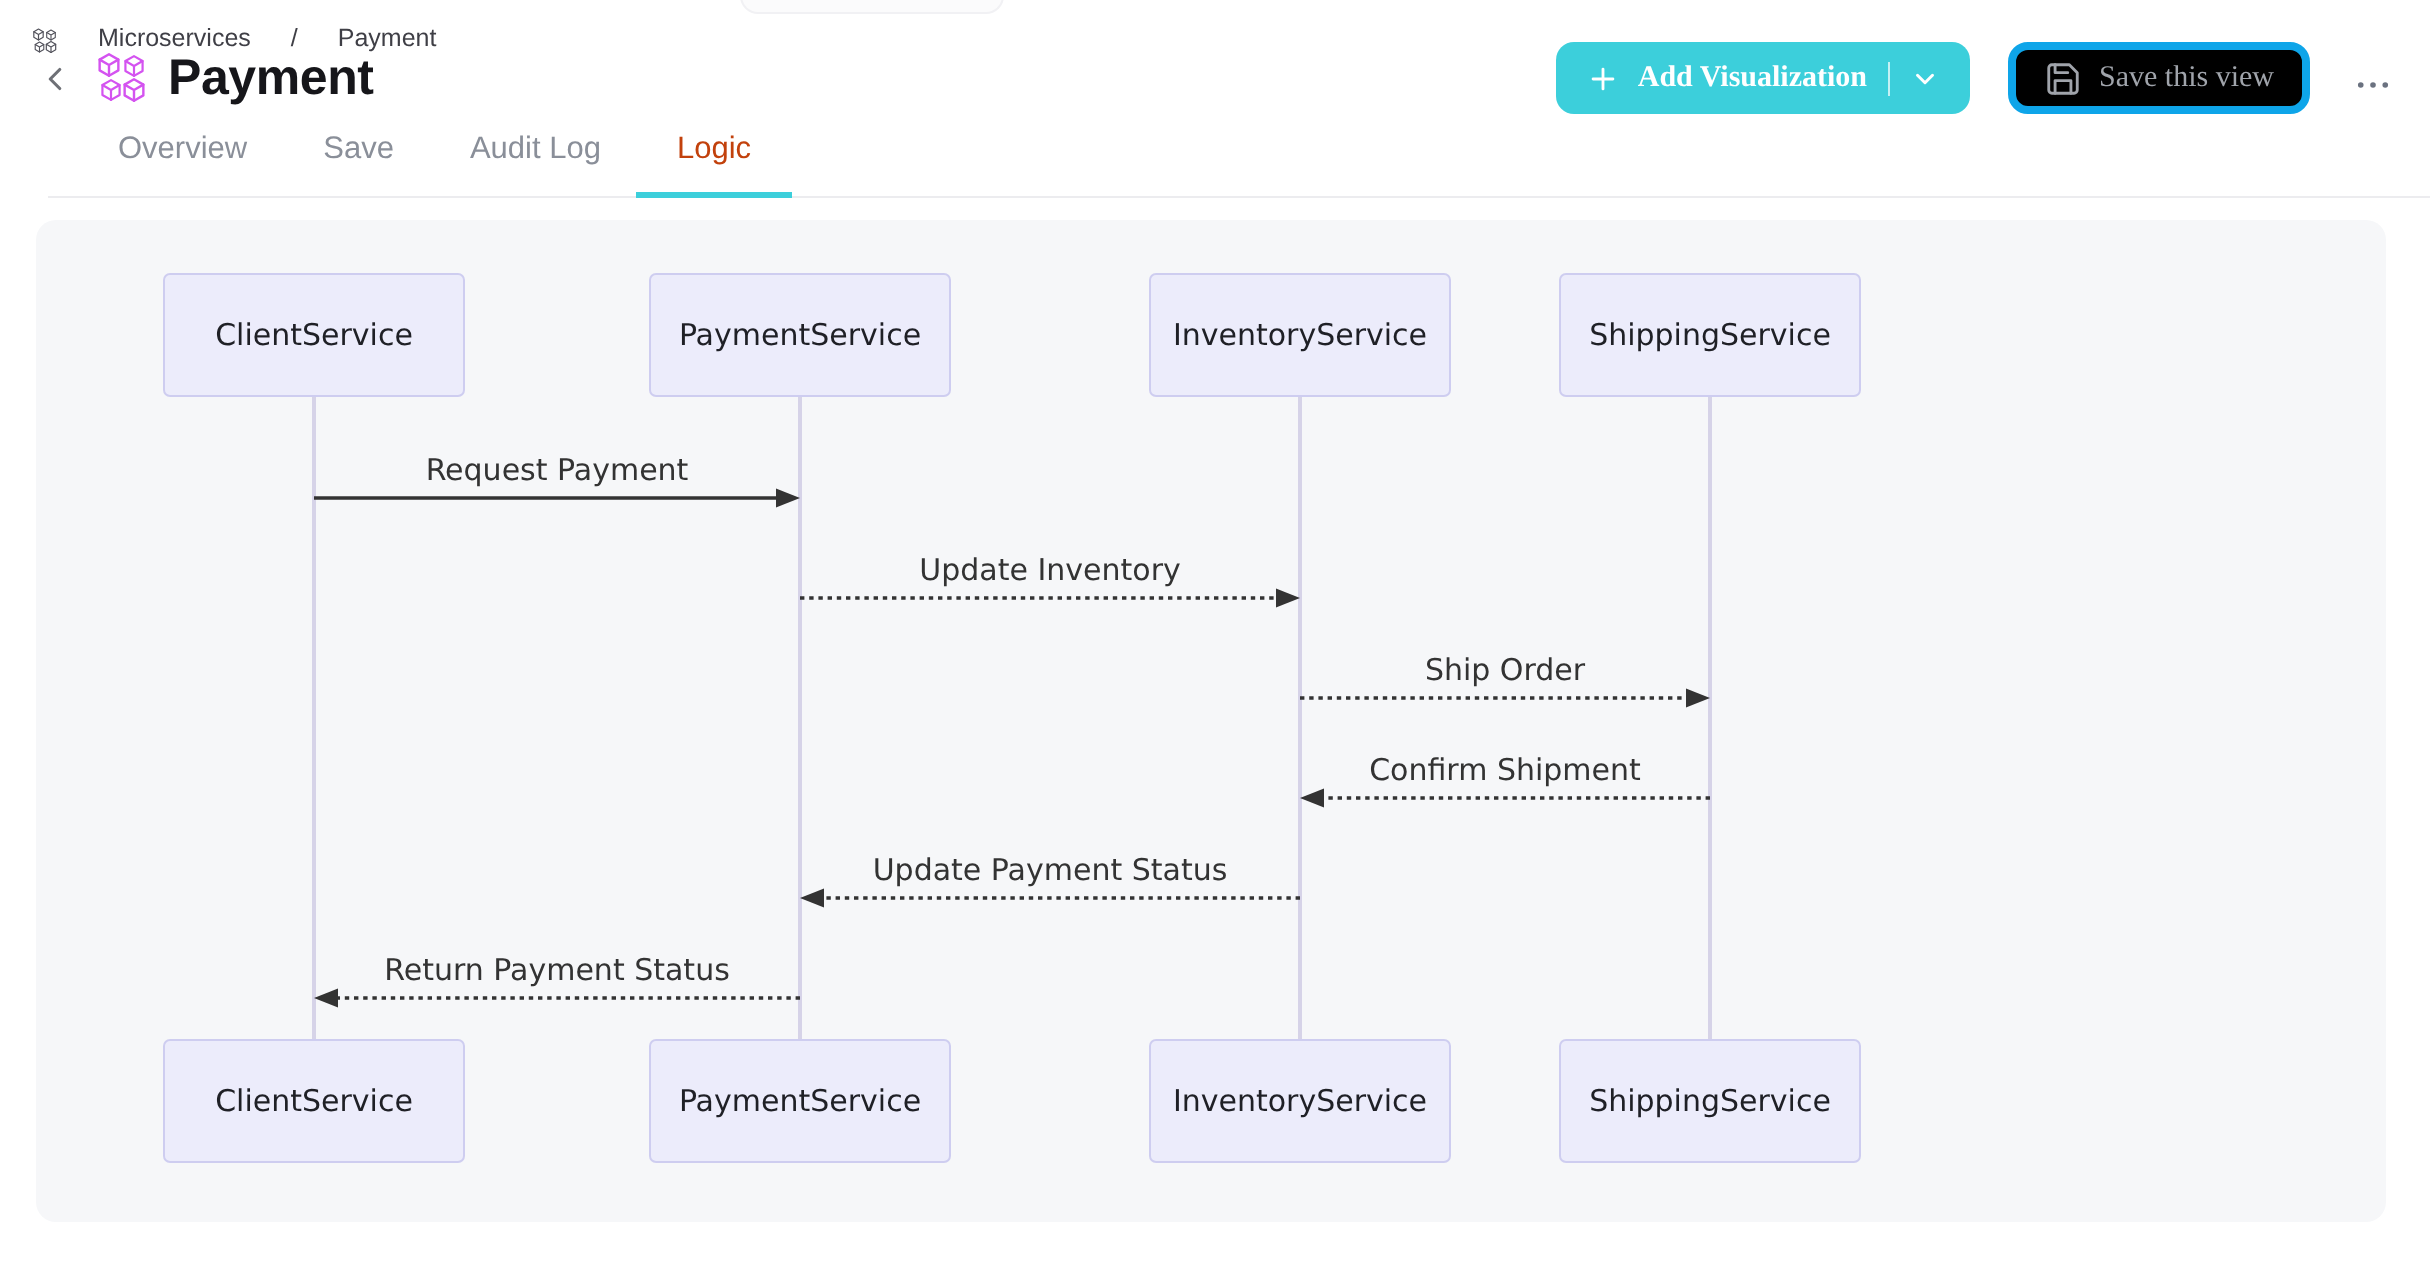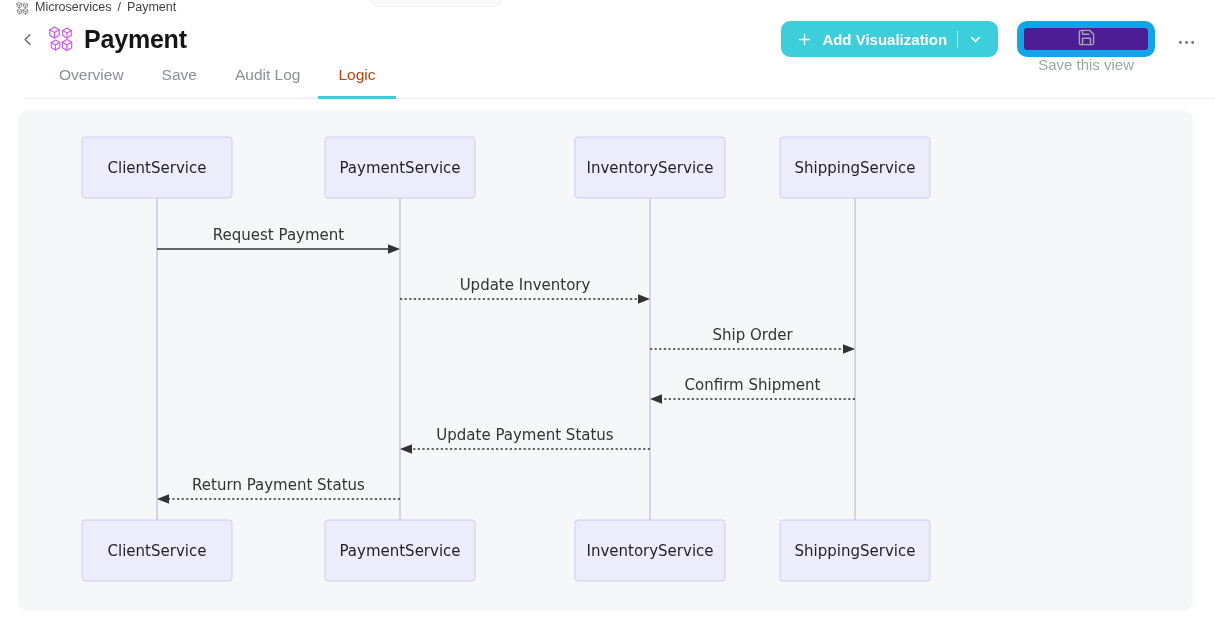--- a/index.html
+++ b/index.html
@@ -17,22 +17,22 @@
   .top-notch {
     position: absolute; left: 370px; top: -2px;
     width: 132px; height: 9px;
     background: #FBFBFC;
     border: 1px solid #F1F1F4; border-top: none;
     border-radius: 0 0 9px 9px;
   }
 
   
   .breadcrumb {
-    position: absolute; top: 0px; left: 16px;
-    display: flex; align-items: center; gap: 6px;
+    position: absolute; top: 12px; left: 16px;
+    display: flex; align-items: center; gap: 20px;
     font-size: 12.5px; font-weight: 500; color: #3F3F46;
     line-height: 15px;
   }
   .breadcrumb a { color: #3F3F46; text-decoration: none; cursor: pointer; }
   .crumb-icon { display: inline-flex; color: #52525B; margin-top: 1px; }
 
   
   .title-row {
     position: absolute; top: 20px; left: 14px; right: 16px; height: 38px;
     display: flex; align-items: center;
@@ -40,38 +40,37 @@
   .back-btn {
     width: 26px; height: 26px; border: none; background: transparent;
     display: inline-flex; align-items: center; justify-content: center;
     cursor: pointer; padding: 0;
   }
   .title-icon { display: inline-flex; margin-left: 8px; color: var(--icon-purple, #D453F0); }
   h1.page-title {
     margin: 0 0 0 10px; font-size: 25px; font-weight: 700;
     color: #16161A; letter-spacing: -0.2px;
   }
-  .toolbar { margin-left: auto; display: flex; align-items: flex-end; gap: 19px; }
+  .toolbar { margin-left: auto; display: flex; align-items: flex-end; gap: 19px; font-family: Liberation Serif, serif; }
   .btn-add {
     display: inline-flex; align-items: center; gap: 9px;
     height: 36px; padding: 0 15px;
     background: var(--accent-teal, #3CCFDB);
     color: #ffffff; border: none; border-radius: 9px;
     font-size: 15px; font-weight: 600; font-family: inherit;
     cursor: pointer;
   }
   .btn-add .vdivider { width: 1px; height: 17px; background: rgba(255,255,255,.7); margin: 0 1px; }
   .btn-save {
     display: inline-flex; align-items: center; gap: 9px;
     height: 36px; padding: 0 14px;
-    background: #4c1d95; color: #A0A4AB;
-    border: 7px solid #0ea5e9; border-radius: 10px;
+    background: #000000; color: #A0A4AB;
+    border: 4px solid #0ea5e9; border-radius: 10px;
     font-size: 15px; font-weight: 500; font-family: inherit;
     cursor: pointer;
-    flex-direction: column;
   }
   .btn-more {
     border: none; background: transparent; padding: 4px 2px;
     display: inline-flex; align-items: center; cursor: pointer;
   }
 
   
   .tabs {
     position: absolute; top: 61px; left: 0; right: 0; height: 38px;
     padding-left: 35px; display: flex; gap: 38px; align-items: flex-start;

